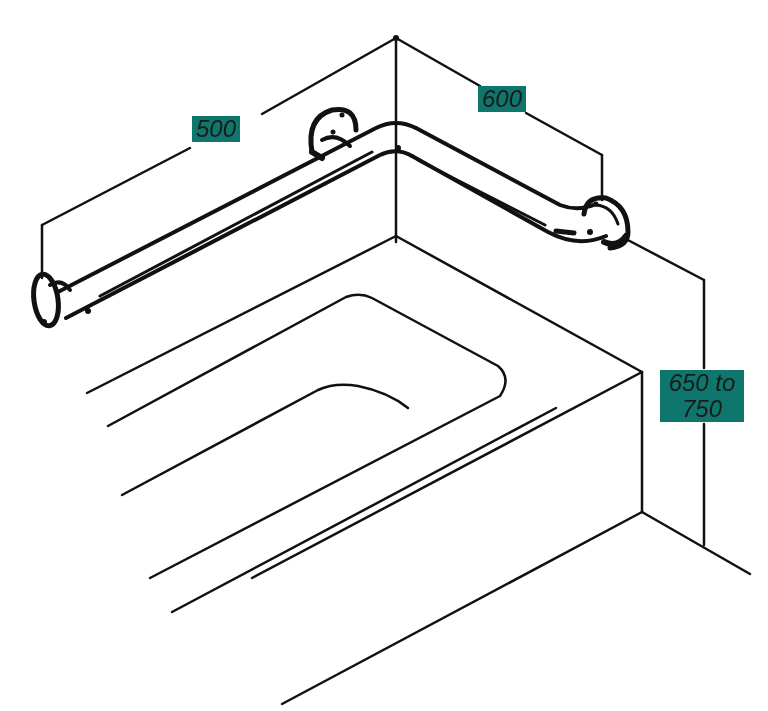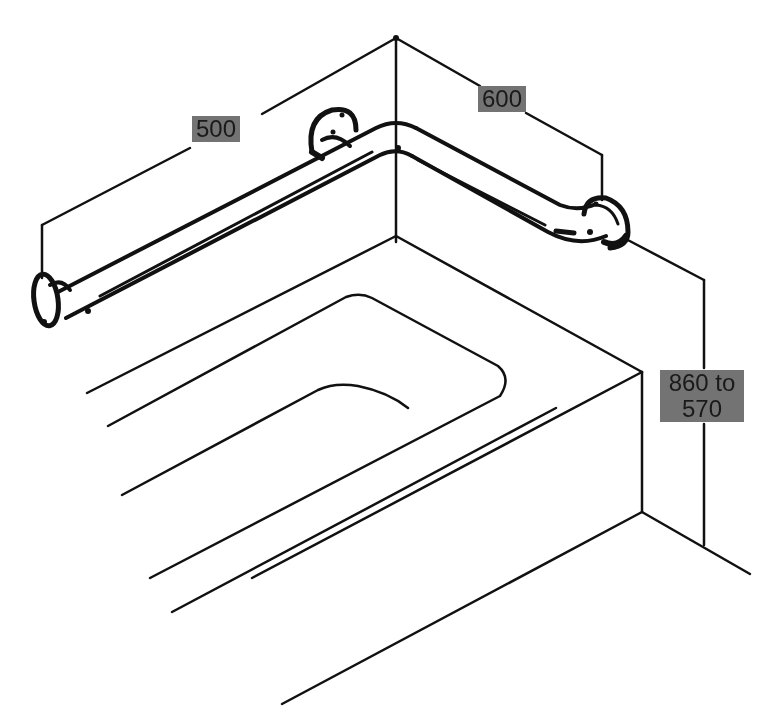--- a/index.html
+++ b/index.html
@@ -3,24 +3,25 @@
   <meta charset="utf-8">
   <style>
     html, body { margin: 0; padding: 0; background: #ffffff; }
     body { width: 768px; height: 711px; overflow: hidden; position: relative; }
     .diagram { position: absolute; left: 0; top: 0; width: 768px; height: 711px; }
     .label {
       position: absolute;
       font-family: "Liberation Sans", sans-serif;
       font-size: 24px;
       color: #1a1a1a;
-      background: #737373;
+      background: #0f766e;
       line-height: 26px;
       text-align: center;
       white-space: nowrap;
+      font-style: italic;
     }
     #lbl-900 { left: 192px; top: 116px; padding: 0 4px; }
     #lbl-600 { left: 478px; top: 86px; padding: 0 4px; }
     #lbl-height { left: 660px; top: 370px; width: 84px; line-height: 26px; }
     #lbl-height span { display: block; }
   </style>
 </head>
 <body>
 
 <svg class="diagram" viewBox="0 0 768 711" xmlns="http://www.w3.org/2000/svg" fill="none" stroke="#111111" stroke-linecap="round" stroke-linejoin="round">
@@ -103,15 +104,15 @@
   </g>
 
   <g stroke-width="2.5">
     <line x1="642" y1="512" x2="750" y2="574"></line>
   </g>
 </svg>
 
 <div class="label" id="lbl-900">500</div>
 <div class="label" id="lbl-600">600</div>
 <div class="label" id="lbl-height">
-  <span>860 to</span>
-  <span>570</span>
+  <span>650 to</span>
+  <span>750</span>
 </div>
 
 </body></html>

